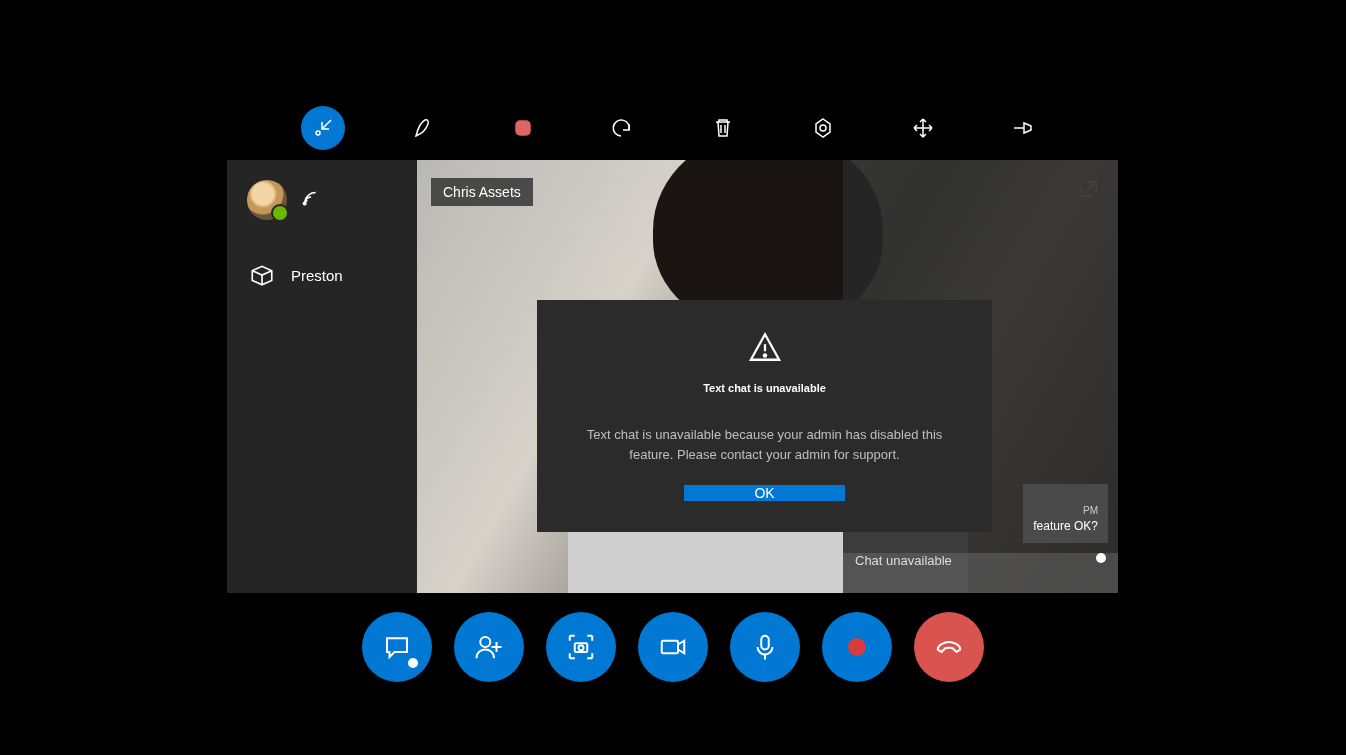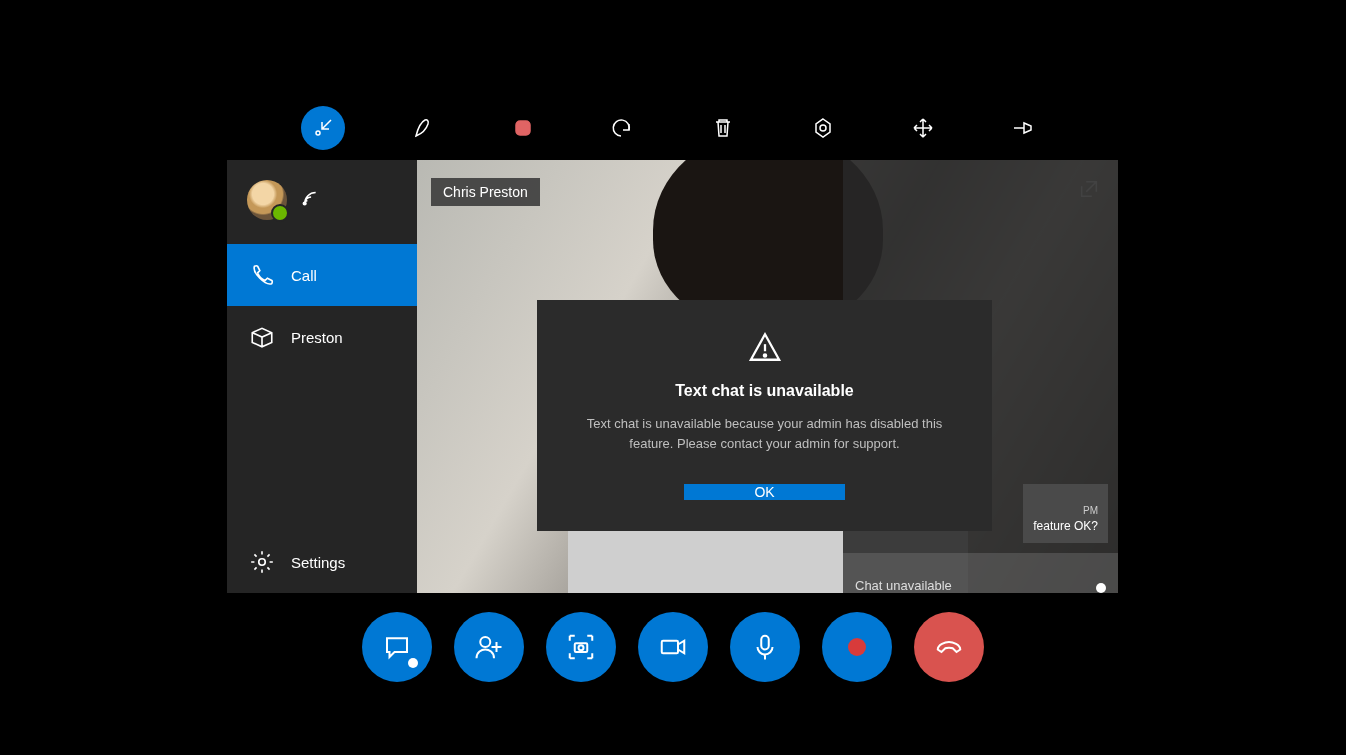--- a/index.html
+++ b/index.html
@@ -103,38 +103,38 @@
   }
   .chat-panel .msgs { flex:1; position:relative;}
   .chat-bubble {
     position:absolute; right:10px; bottom:10px;
     background:#4a4a4a; padding:8px 10px; font-size:12px;
     max-width: 160px; text-align:right; line-height:1.4;
   }
   .chat-bubble .ts { color:#ccc; font-size:10px; display:block;margin-top:12px;}
   .chat-input-row {
     height:40px; background:rgba(120,120,120,0.4);
-    display:flex; align-items:flex-end; padding: 0 12px;
+    display:flex; align-items:flex-start; padding: 0 12px;
     font-size:13px; color:#ddd;
   }
   .send-dot { width:10px; height:10px; background:#fff; border-radius:50%; margin-left:auto;}
 
   
   .modal {
     position: absolute;
     top: 140px; left: 120px;
     width: 455px;
     background: #2b2b2b;
     padding: 30px 34px 30px 34px;
     text-align: center;
     z-index: 5;
   }
   .modal svg.warn { width:34px; height:34px; stroke:#fff; fill:none; stroke-width:1.6; margin-bottom:14px;}
-  .modal-title { font-size:16px; font-weight:600; margin-bottom:14px;}
-  .modal-body { font-size:13px; color:#bfbfbf; line-height:1.5; margin-bottom:30px;}
+  .modal-title { font-size:11px; font-weight:600; margin-bottom:31px;}
+  .modal-body { font-size:13px; color:#bfbfbf; line-height:1.5; margin-bottom:20px;}
   .modal-ok {
     background:#0078d4; color:#fff;
     border:none; padding:0 70px;
     font-size:14px; cursor:pointer;
   }
 
   
   .bottom-toolbar {
     position:absolute;
     top:612px; left:0; right:0;
@@ -210,51 +210,38 @@
     <div class="sidebar-header">
       <div class="avatar"></div>
       <span class="sig-icon">
         <svg viewBox="0 0 24 24">
             <path d="M4 18 A12 12 0 0 1 16 6 M4 18 A7 7 0 0 1 11 11 M4 18 A3 3 0 0 1 7 15"></path>
             <circle cx="4" cy="18" r="1.5" fill="#fff"></circle>
           </svg>
       </span>
     </div>
 
-    <div class="sidebar-item selected">
-      <svg viewBox="0 0 24 24">
-          <path d="M5 4 C5 4 7 3 8 4 L10 8 L8 10 C9 13 12 16 15 17 L17 15 L21 17 C22 18 21 20 21 20 C15 22 3 10 5 4 Z"></path>
-        </svg>
-      <span>Call</span>
-    </div>
     <div class="sidebar-item">
       <svg viewBox="0 0 24 24">
           <path d="M3 8 L12 4 L21 8 L21 17 L12 21 L3 17 Z M3 8 L12 12 L21 8 M12 12 V21"></path>
         </svg>
       <span>Preston</span>
     </div>
 
     <div class="sidebar-spacer"></div>
 
-    <div class="sidebar-item">
-      <svg viewBox="0 0 24 24">
-          <circle cx="12" cy="12" r="3"></circle>
-          <path d="M12 2 V5 M12 19 V22 M2 12 H5 M19 12 H22 M5 5 L7 7 M17 17 L19 19 M5 19 L7 17 M17 7 L19 5"></path>
-        </svg>
-      <span>Settings</span>
-    </div>
   </div>
 
   <div class="video-area">
     <div class="shirt"></div>
     <div class="face"></div>
     <div class="hair"></div>
 
     <div class="name-tag">
-      <span>Chris Preston</span>
+      <span>Chris Assets</span>
     </div>
     <div class="popout">
       <svg viewBox="0 0 24 24">
           <path d="M9 4 H20 V15 M20 4 L9 15 M4 9 V20 H15"></path>
         </svg>
     </div>
 
     <div class="chat-panel">
       <div class="msgs">
         <div class="chat-bubble">

